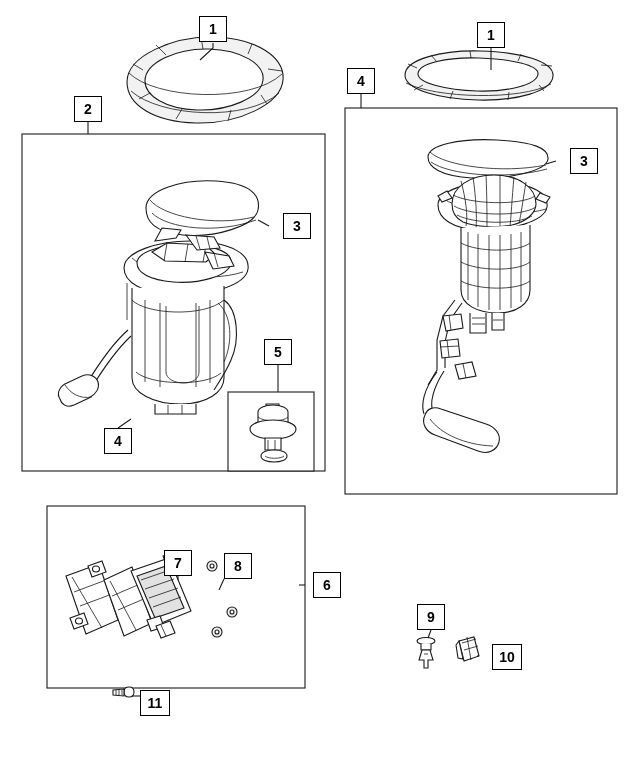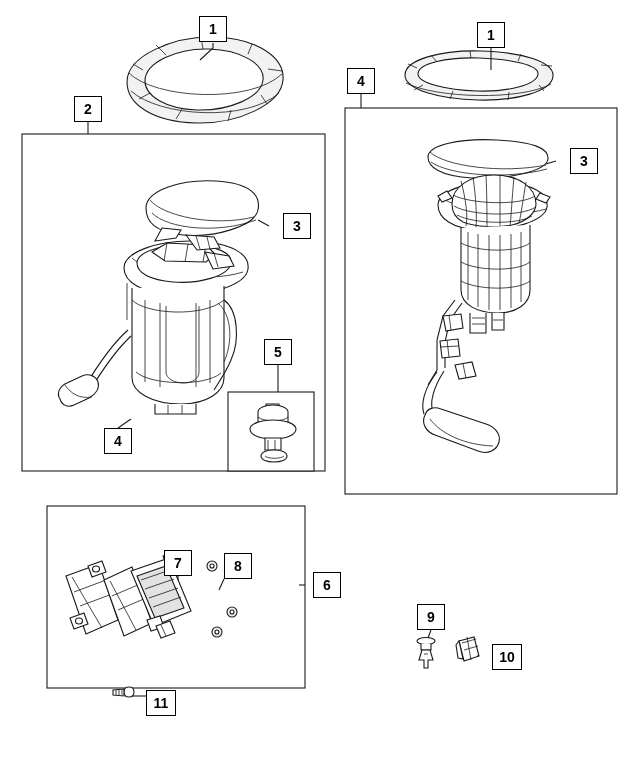--- a/index.html
+++ b/index.html
@@ -315,17 +315,17 @@
     </div>
   <div class="callout callout-w28" style="left:313px; top:572px;">
       <span>6</span>
     </div>
   <div class="callout callout-w28" style="left:417px; top:604px;">
       <span>9</span>
     </div>
   <div class="callout callout-w30" style="left:492px; top:644px;">
       <span>10</span>
     </div>
-  <div class="callout callout-w30" style="left:146px; top:690px;">
+  <div class="callout callout-w30" style="left:140px; top:690px;">
       <span>11</span>
     </div>
 
 </div>
 
 </body></html>

